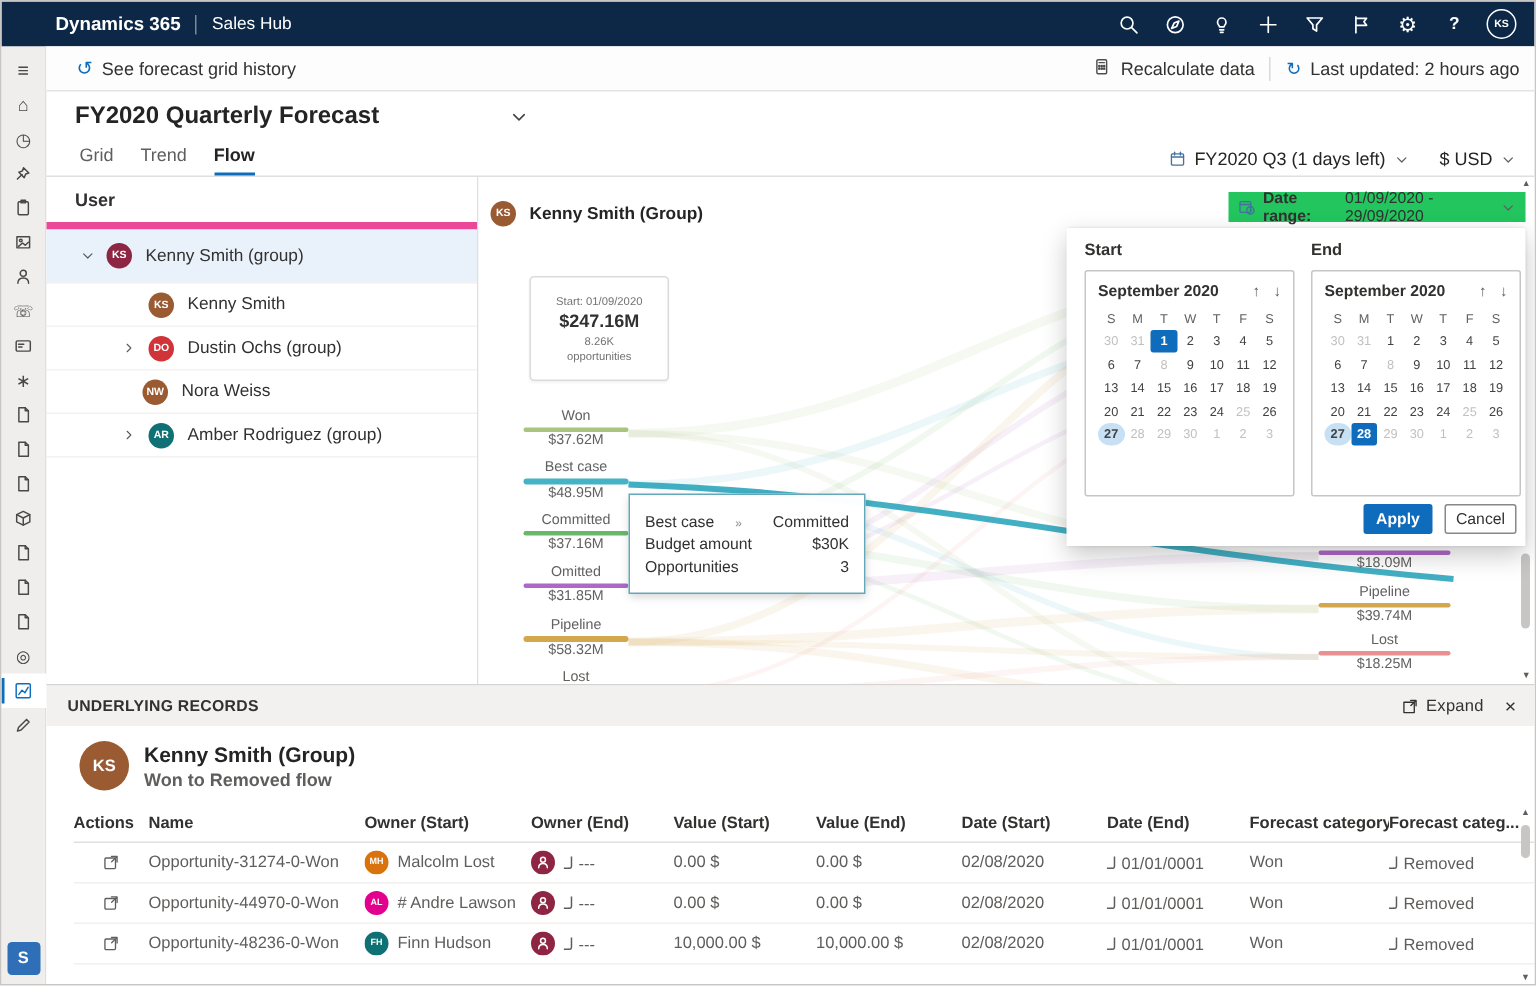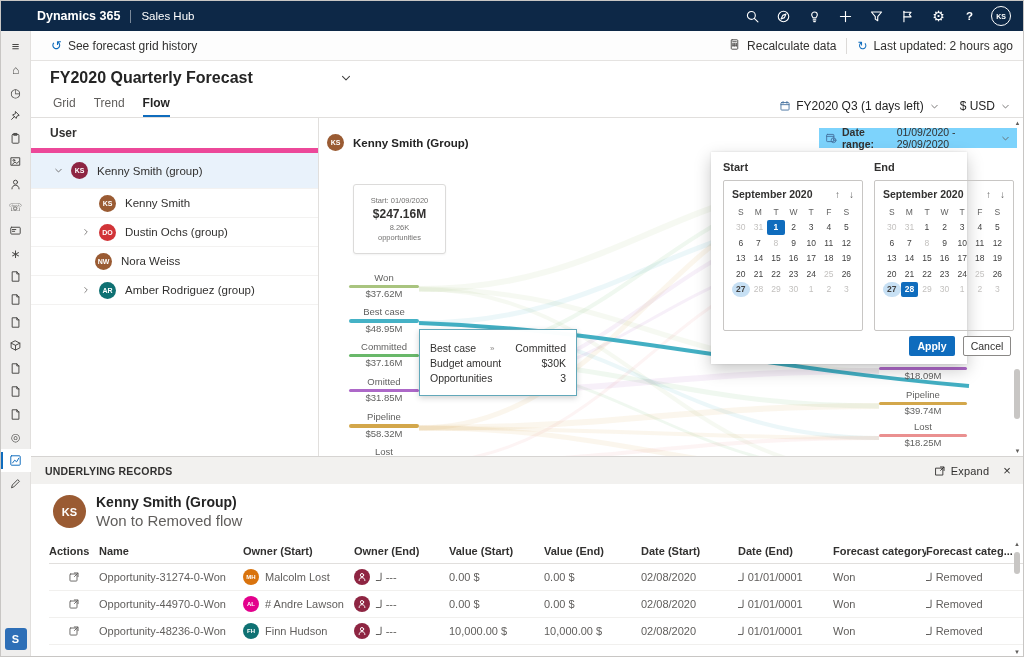--- a/index.html
+++ b/index.html
@@ -65,27 +65,27 @@
   .start-card { position:absolute; left:34px; top:66px; width:93px; height:70px; border:1px solid #dcdbda; border-radius:3px; background:#fff; display:flex; flex-direction:column; align-items:center; justify-content:center; gap:2px; z-index:2; box-shadow:0 1px 2px rgba(0,0,0,.05); }
   .sc-label { font-size:7.5px; color:#737271; }
   .sc-value { font-size:12px; font-weight:bold; color:#323130; }
   .sc-count { font-size:7.5px; color:#737271; line-height:1.3; text-align:center; }
   .node { position:absolute; text-align:center; font-size:9.5px; color:#616160; line-height:1.15; z-index:1; white-space:nowrap; }
   .nline { height:3px; border-radius:2px; margin:1px 0; }
   .tooltip { position:absolute; left:100px; top:211px; width:158px; border:1.5px solid #62a8ba; background:rgba(255,255,255,.98); box-shadow:0 2px 6px rgba(0,0,0,.18); padding:9px 10px 8px; z-index:5; font-size:10.5px; color:#323130; }
   .tt-row { display:flex; align-items:center; margin:3px 0; }
   .tt-right { margin-left:auto; }
   .tt-arrow { color:#8a8886; font-size:8px; margin-left:14px; }
-  .datebar { position:absolute; left:500px; top:10px; width:198px; height:20px; background:#7dd3fc; display:flex; align-items:center; gap:5px; padding:0 6px; font-size:10.5px; color:#323130; z-index:3; cursor:pointer; }
+  .datebar { position:absolute; left:500px; top:10px; width:198px; height:20px; background:#22c55e; display:flex; align-items:center; gap:5px; padding:0 6px; font-size:10.5px; color:#323130; z-index:3; cursor:pointer; }
   .vscroll { position:absolute; right:0; top:1px; bottom:1px; width:11px; z-index:4; }
   .vs-arrow { position:absolute; left:0; right:0; text-align:center; font-size:6px; color:#605e5c; }
   .vs-thumb { position:absolute; left:2px; width:6px; background:#c8c6c4; border-radius:3px; }
 
   
-  .popup { position:absolute; left:392px; top:34px; width:256px; height:212px; background:#fff; box-shadow:0 6px 16px rgba(0,0,0,.22), 0 0 2px rgba(0,0,0,.12); z-index:10;text-align:right; }
+  .popup { position:absolute; left:392px; top:34px; width:306px; height:212px; background:#fff; box-shadow:0 6px 16px rgba(0,0,0,.22), 0 0 2px rgba(0,0,0,.12); z-index:10;text-align:right; }
   .pp-label { position:absolute; top:9px; font-size:11px; font-weight:bold; color:#323130; }
   .cal { position:absolute; top:28px; width:140px; height:151px; border:1px solid #c8c6c4; border-radius:2px; padding:7px 8px 0; }
   .cal-head { display:flex; align-items:center; font-size:10.5px; font-weight:bold; color:#323130; margin-bottom:4px; }
   .cal-arrows { margin-left:auto; display:flex; gap:9px; color:#616161; font-size:10px; }
   .cal-arrows span { cursor:pointer; }
   .cal-grid { display:grid; grid-template-columns:repeat(7,17.6px); }
   .cal-cell { height:15.5px; display:flex; align-items:center; justify-content:center; font-size:8.5px; color:#424242; cursor:pointer; }
   .cal-cell.dow { color:#616161; cursor:default; }
   .cal-cell.muted { color:#c3c1bf; }
   .cal-cell.today { background:#c7e0f4; border-radius:50%; font-weight:bold; }
@@ -95,21 +95,21 @@
   .pp-btn.cancel { left:252px; width:48px; background:#fff; border:1px solid #8a8886; color:#323130; }
 
   
   .records { height:202px; border-top:1px solid #d6d4d2; display:flex; flex-direction:column; background:#fff; flex:none; position:relative; }
   .rec-head { height:27px; background:#f2f1ef; display:flex; align-items:center; padding:0 12px 0 14px; font-size:10.5px; font-weight:bold; color:#323130; letter-spacing:.2px; flex:none; }
   .rec-head-right { margin-left:auto; display:flex; align-items:center; gap:14px; font-weight:normal; font-size:11px; color:#323130; }
   .rh-item { display:flex; align-items:center; gap:5px; cursor:pointer; }
   .rec-profile { display:flex; align-items:center; gap:10px; padding:10px 0 9px 22px; flex:none; }
   .rp-avatar { width:33px; height:33px; border-radius:50%; display:flex; align-items:center; justify-content:center; color:#fff; font-size:11px; font-weight:bold; }
   .rp-name { font-size:14px; font-weight:bold; color:#242424; }
-  .rp-sub { font-size:15px; color:#605e5c; margin-top:2px; }
+  .rp-sub { font-size:12px; color:#605e5c; margin-top:2px;font-weight:bold; }
   .rec-table { flex:1; overflow:hidden; margin-left:18px; position:relative; }
   .trow { display:grid; grid-template-columns:50px 144px 111px 95px 95px 97px 97px 95px 93px 90px; align-items:center; height:27px; border-bottom:1px solid #f1f0ee; font-size:11px; color:#605e5c; }
   .trow.thead { height:26px; font-weight:bold; color:#323130; border-bottom:1px solid #e1dfdd; }
   .cell-owner { display:flex; align-items:center; gap:6px; overflow:hidden; white-space:nowrap; }
   .oavatar { width:16px; height:16px; border-radius:50%; color:#fff; font-size:6px; font-weight:bold; display:flex; align-items:center; justify-content:center; flex:none; }
   .act-icon { color:#605e5c; display:flex; justify-content:center; cursor:pointer; }
   .rt-scroll { position:absolute; right:1px; top:2px; bottom:2px; width:10px; }
 </style>
 </head>
 <body>

